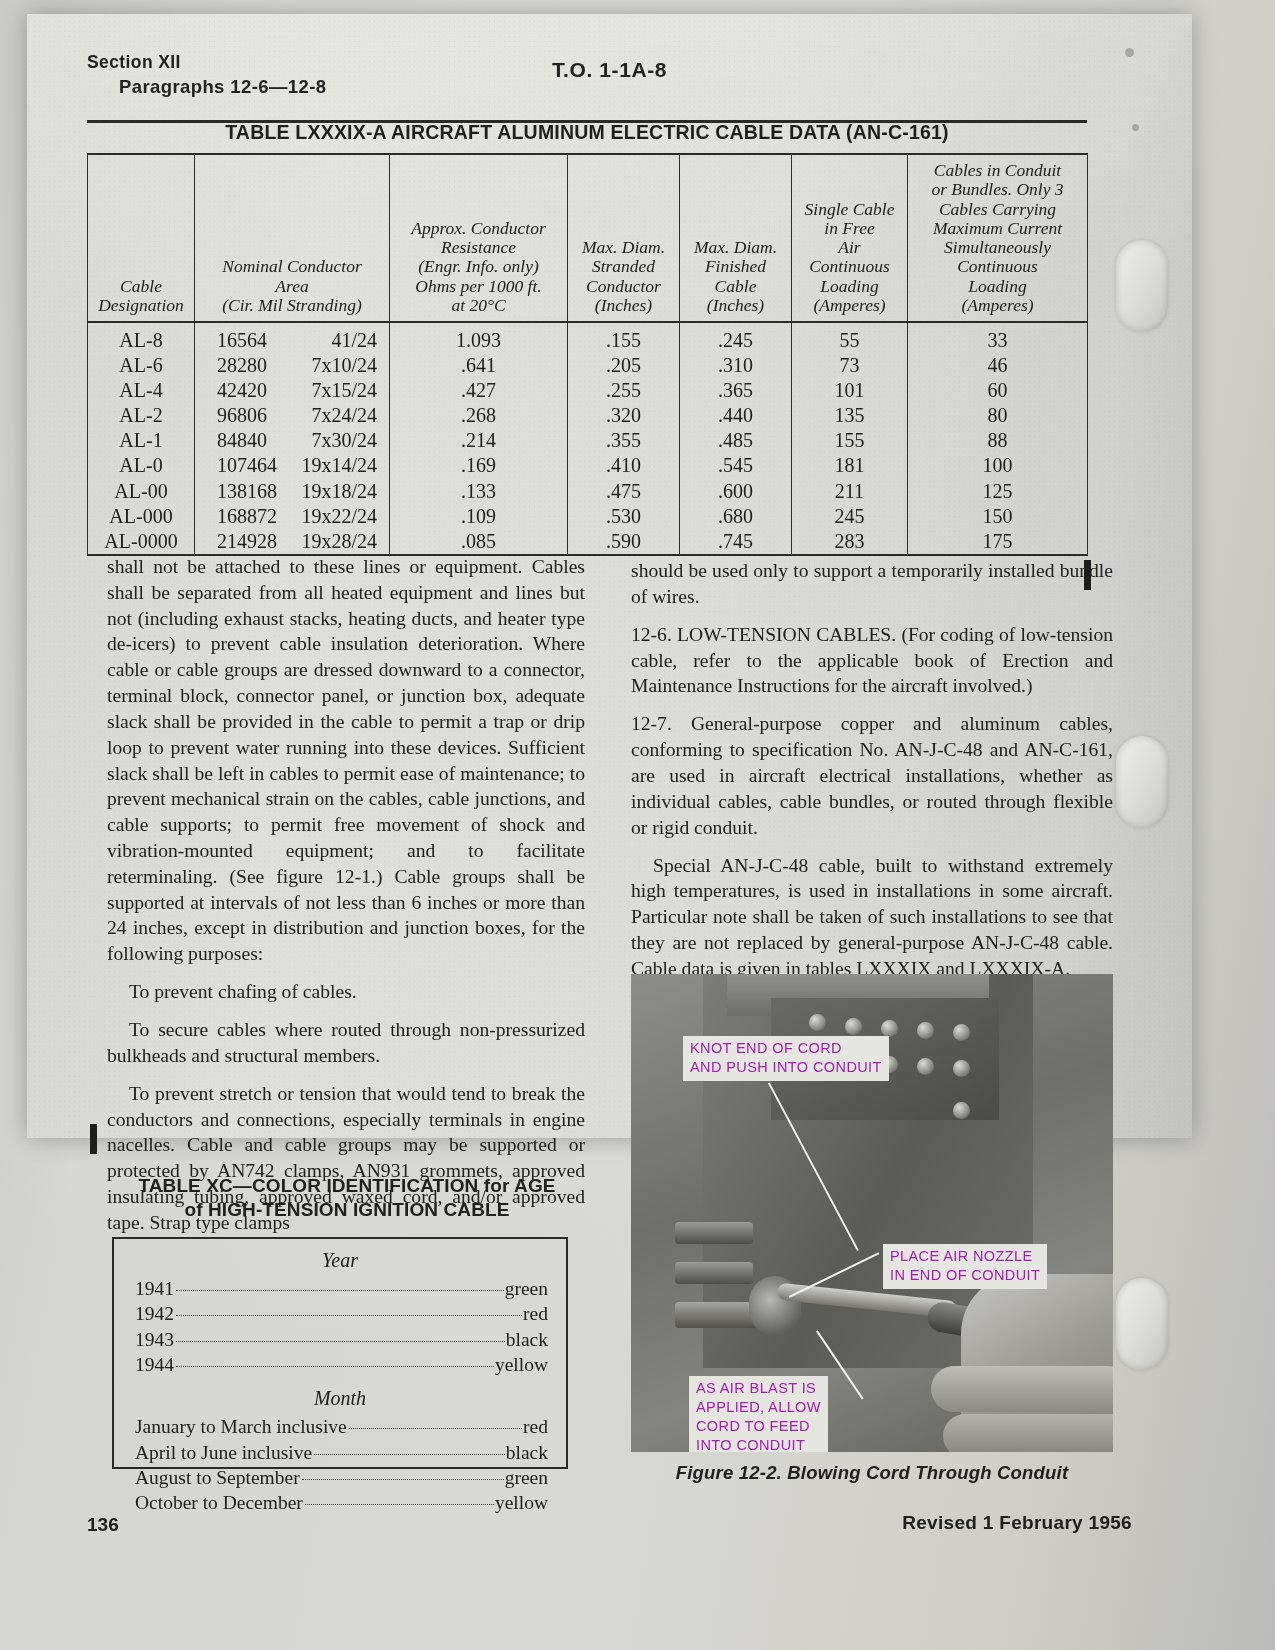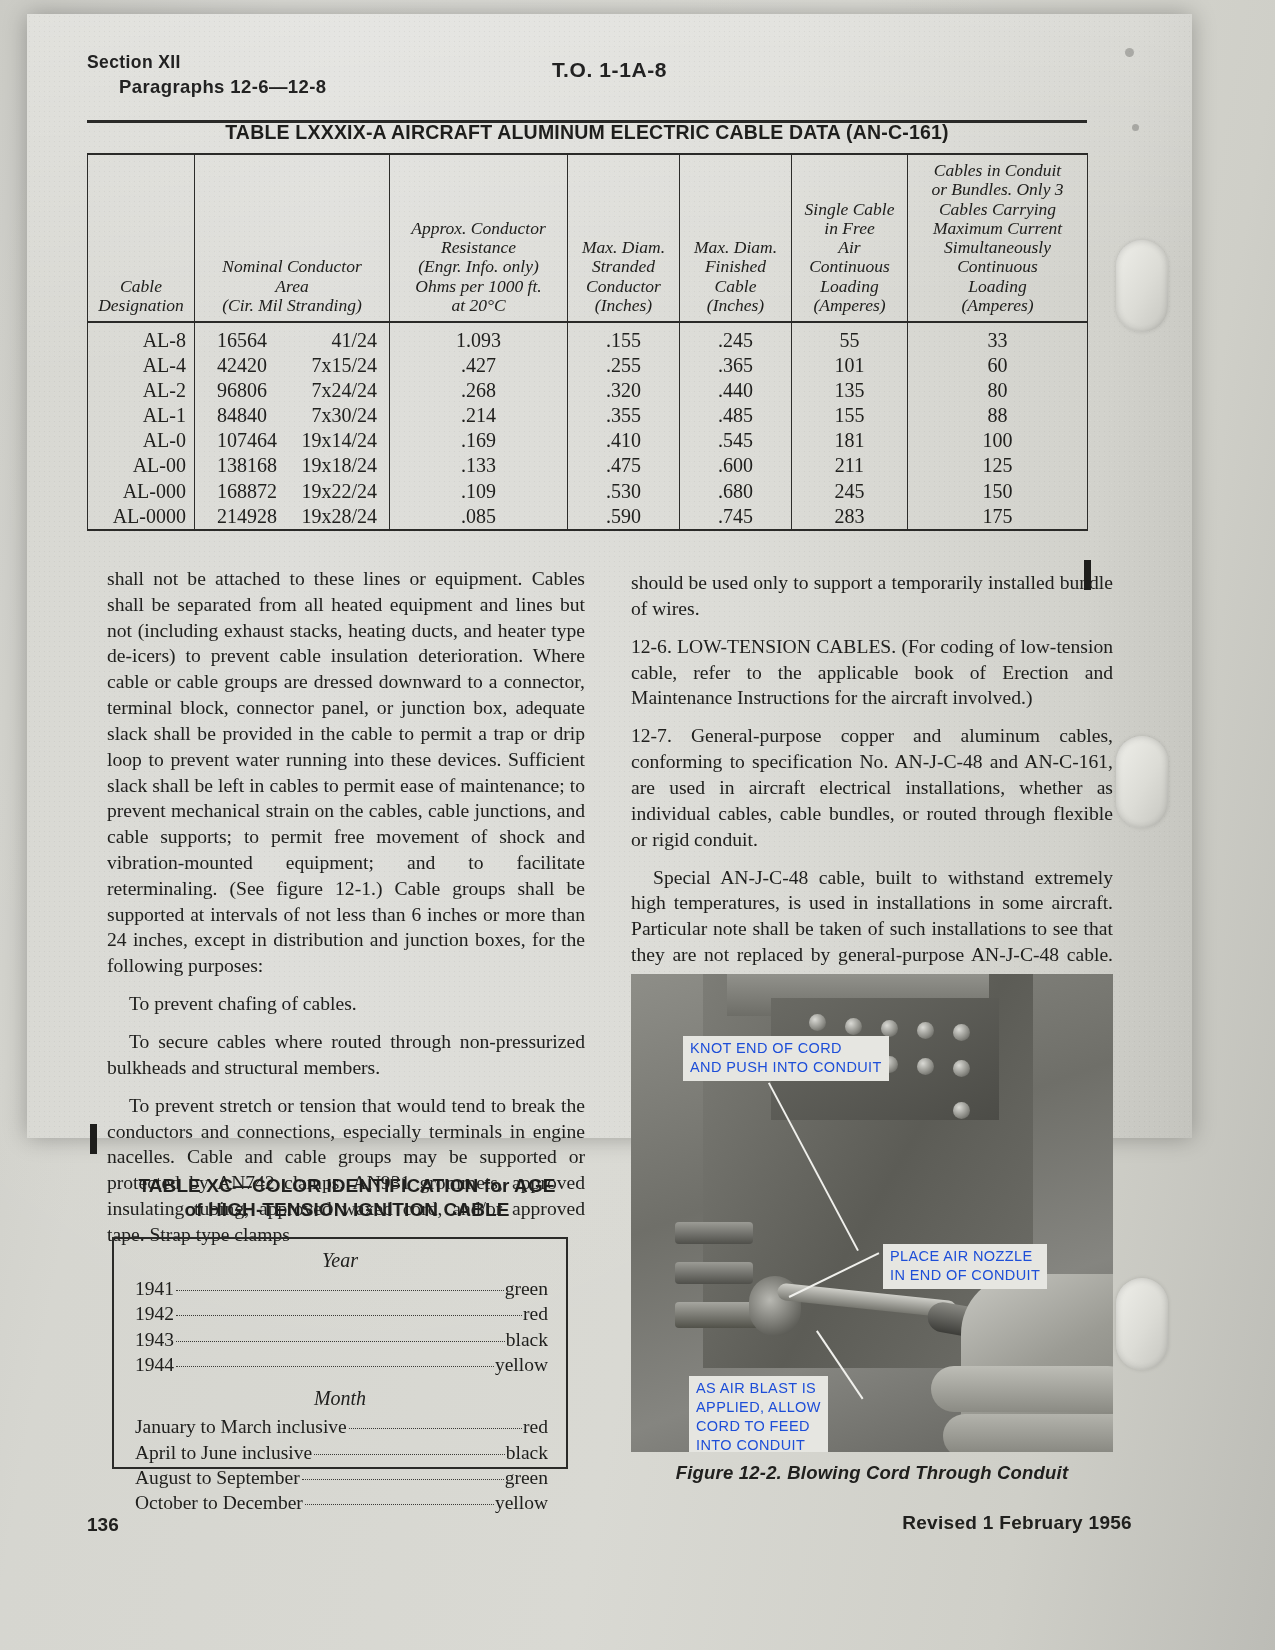--- a/index.html
+++ b/index.html
@@ -60,34 +60,34 @@
   }
   table.main thead th{
     font-style:italic;font-weight:normal;font-size:17.5px;line-height:1.10;
     text-align:center;padding:6px 3px 6px;vertical-align:bottom;
     font-family:"Liberation Serif",serif;
   }
   table.main thead tr th{border-top:2.6px solid #2a2a28;}
   table.main tbody tr:first-child td{border-top:2.2px solid #2a2a28;}
   table.main tbody tr:last-child td{border-bottom:2.6px solid #2a2a28;}
   table.main tbody td{font-size:20px;line-height:1.255;padding:0 8px;height:21px;}
-  .c-des{text-align:right;}
+  .c-des{text-align:center;}
   .c-area{padding-right:0 !important;}
   .area-wrap{display:flex;justify-content:space-between;padding:0 12px 0 14px;text-align:center;}
   .c-num{text-align:center;}
   td.edge-l{border-left:2.6px solid #2a2a28;}
   td.edge-r{border-right:2.6px solid #2a2a28;}
   th.edge-l{border-left:2.6px solid #2a2a28;}
   th.edge-r{border-right:2.6px solid #2a2a28;}
   tbody tr:first-child td{padding-top:5px;}
   
   .col{position:absolute;font-size:19.6px;line-height:1.318;text-align:justify;}
   #colL{left:80px;top:536px;width:478px;}
   #colR{left:604px;top:540px;width:482px;}
-  .col p{margin:16px 0 0.07em;}
+  .col p{margin:4px 0 0.07em;}
   .col p.ind{text-indent:22px;}
   .col p.gap{margin-top:.62em;}
   .mark{position:absolute;width:7px;height:30px;background:#1d1d1b;}
   
   #xcTitle{
     position:absolute;left:80px;top:1160px;width:480px;text-align:center;
     font-family:"Liberation Sans",sans-serif;font-weight:bold;font-size:19px;
     line-height:1.28;letter-spacing:.1px;
   }
   #xcBox{
@@ -114,21 +114,21 @@
     overflow:hidden;
   }
   #figCap{
     position:absolute;left:604px;top:1448px;width:482px;text-align:center;
     font-family:"Liberation Sans",sans-serif;font-weight:bold;font-style:italic;
     font-size:18.5px;letter-spacing:.2px;
   }
   
   .pbox{position:absolute;background:#55554f;}
   .callout{
-    position:absolute;background:#e6e6e1;color:#1d4ed8;
+    position:absolute;background:#e6e6e1;color:#a21caf;
     font-family:"Liberation Sans",sans-serif;font-size:14.5px;line-height:1.30;
     padding:3px 7px 4px;letter-spacing:.4px;white-space:pre-line;
   }
   .arrow{position:absolute;background:#f0f0ec;height:1.6px;transform-origin:left center;}
   .term{position:absolute;width:17px;height:17px;border-radius:50%;
         background:radial-gradient(circle at 35% 32%,#dadad5,#8a8a84 60%,#4e4e49);}
   
   #pgNum{position:absolute;left:60px;top:1500px;font-family:"Liberation Sans",sans-serif;
          font-weight:bold;font-size:19px;}
   #rev{position:absolute;right:60px;top:1498px;font-family:"Liberation Sans",sans-serif;
@@ -226,20 +226,34 @@
                   <span>41/24</span>
                 </div>
               </td>
               <td class="c-num">1.093</td>
               <td class="c-num">.155</td>
               <td class="c-num">.245</td>
               <td class="c-num">55</td>
               <td class="c-num edge-r">33</td>
             </tr>
             <tr>
+              <td class="c-des edge-l">AL-6</td>
+              <td class="c-area">
+                <div class="area-wrap">
+                  <span>28280</span>
+                  <span>7x10/24</span>
+                </div>
+              </td>
+              <td class="c-num">.641</td>
+              <td class="c-num">.205</td>
+              <td class="c-num">.310</td>
+              <td class="c-num">73</td>
+              <td class="c-num edge-r">46</td>
+            </tr>
+            <tr>
               <td class="c-des edge-l">AL-4</td>
               <td class="c-area">
                 <div class="area-wrap">
                   <span>42420</span>
                   <span>7x15/24</span>
                 </div>
               </td>
               <td class="c-num">.427</td>
               <td class="c-num">.255</td>
               <td class="c-num">.365</td>

